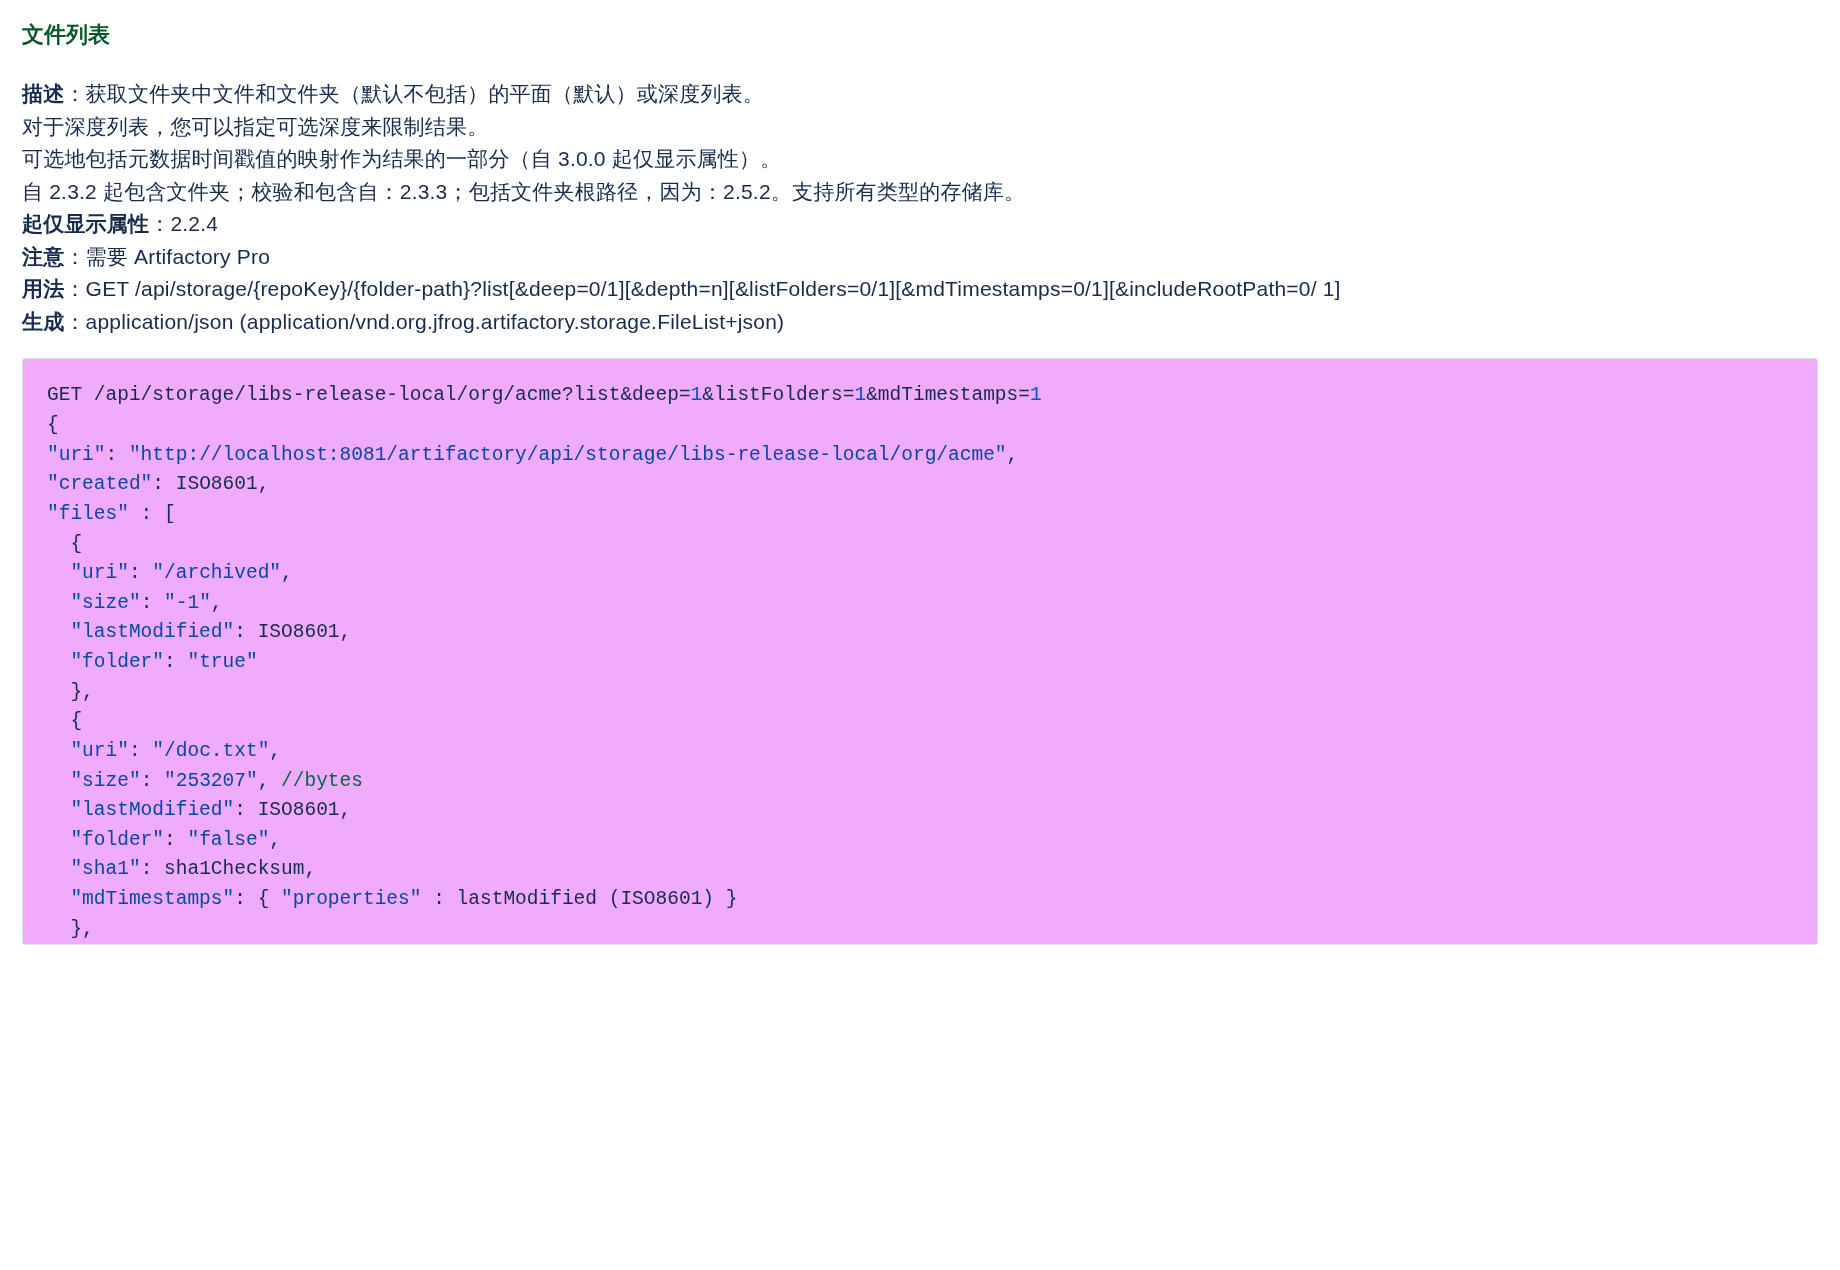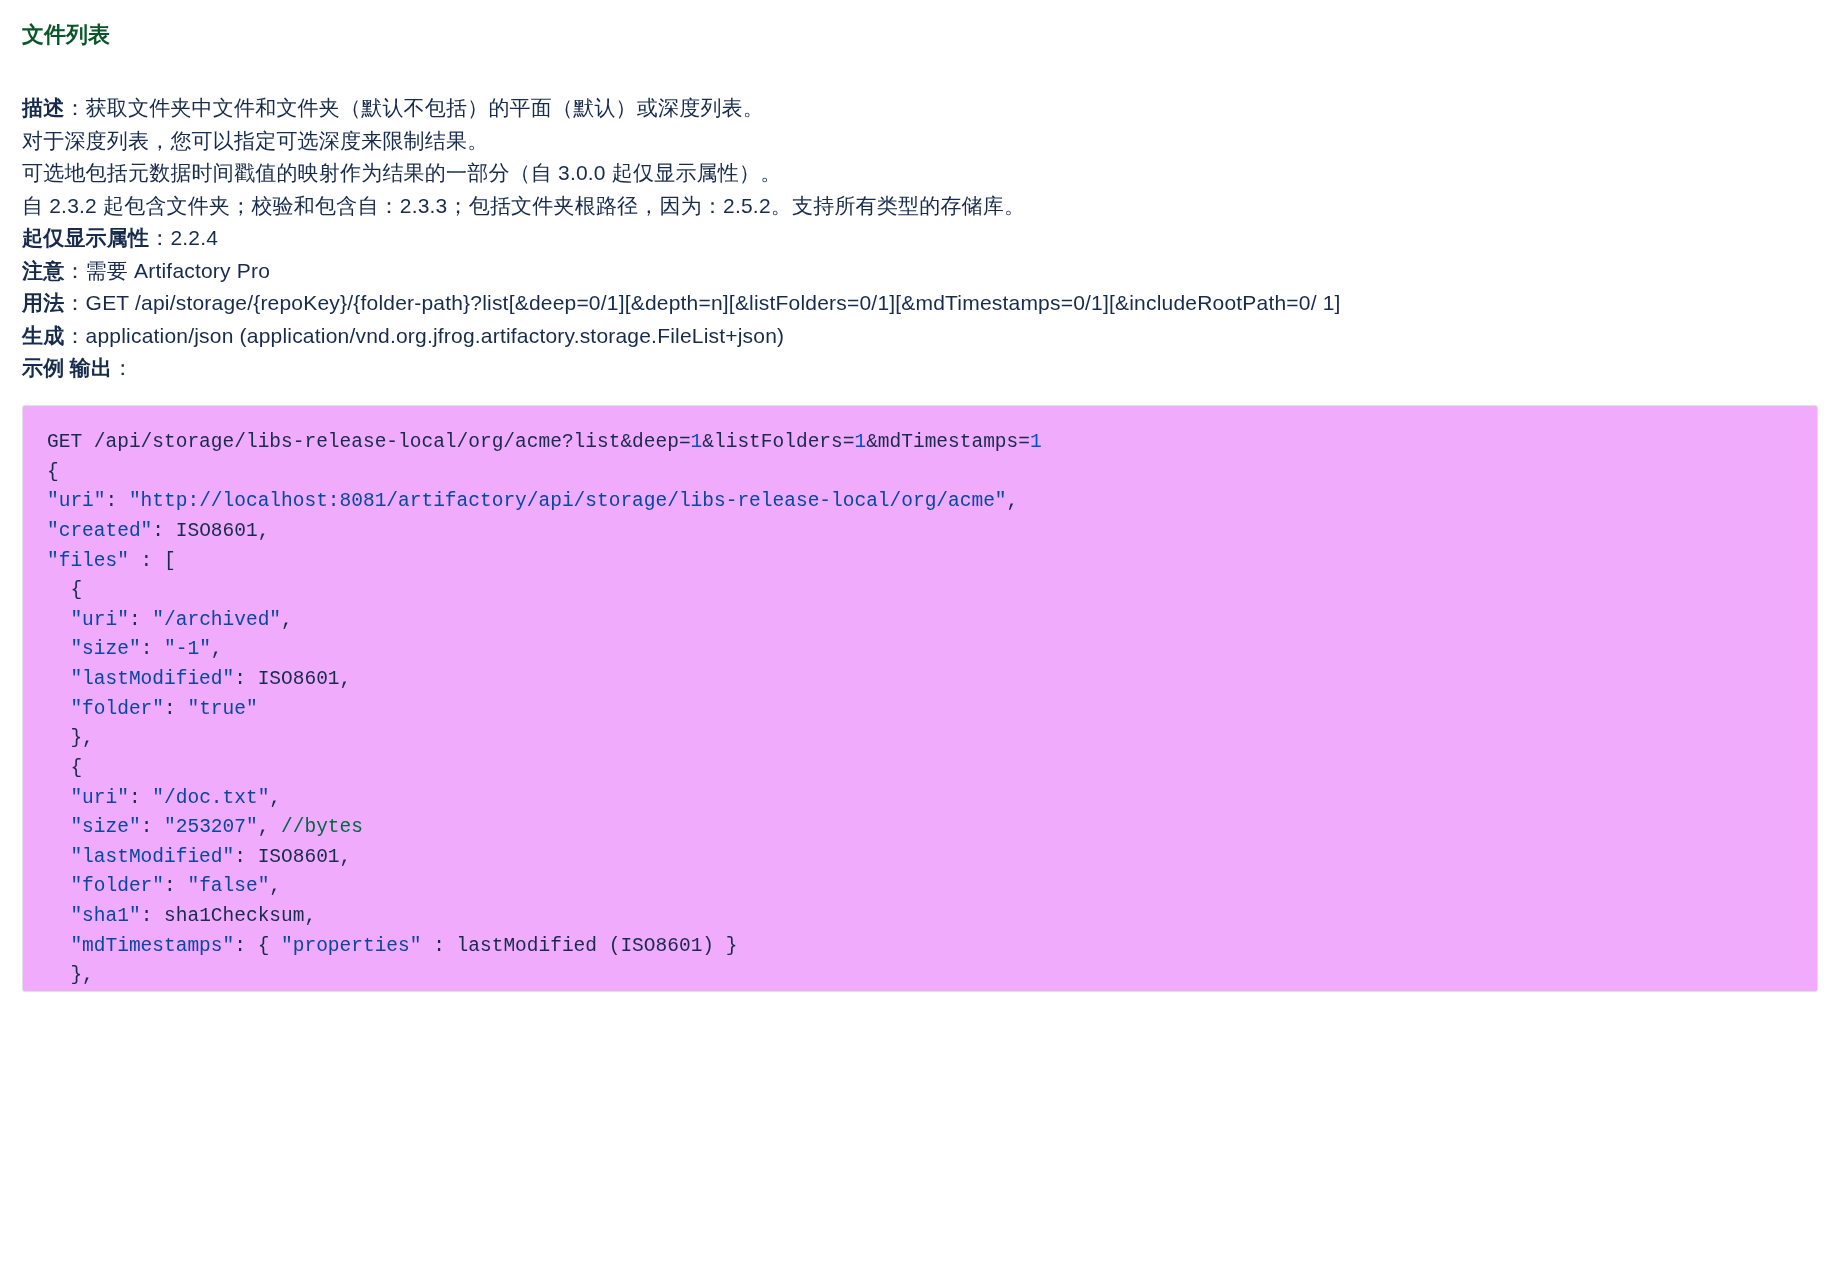--- a/index.html
+++ b/index.html
@@ -9,29 +9,29 @@
     line-height: 1.55;
     color: #172b4d;
     background: #fff;
     padding: 18px 22px 0 22px;
     width: 1840px;
   }
   .title {
     color: #095628;
     font-weight: 700;
     font-size: 22px;
-    margin-bottom: 40px;
+    margin-bottom: 26px;
   }
   .desc p {
     margin: 0;
     padding: 0;
     letter-spacing: 0.2px;
     line-height: 1.55;
   }
-  .desc .label { font-weight: 700; font-family: Liberation Serif, serif; }
+  .desc .label { font-weight: 700; }
   .codebox {
     border: 1px solid #dfe1e6;
     border-radius: 3px;
     background: #f0abfc;
     margin-top: 20px;
     padding: 22px 24px 0 24px;
     font-family: SFMono-Regular, Menlo, Consolas, "Liberation Mono", monospace;
     font-size: 19.5px;
     line-height: 1.52;
     color: #172b4d;
@@ -52,21 +52,20 @@
 
 <div class="desc">
   <p><span class="label">描述</span><span>：</span><span>获取文件夹中文件和文件夹（默认不包括）的平面（默认）或深度列表。</span></p>
   <p>对于深度列表，您可以指定可选深度来限制结果。</p>
   <p>可选地包括元数据时间戳值的映射作为结果的一部分（自 3.0.0 起仅显示属性）。</p>
   <p>自 2.3.2 起包含文件夹；校验和包含自：2.3.3；包括文件夹根路径，因为：2.5.2。支持所有类型的存储库。</p>
   <p><span class="label">起仅显示属性</span><span>：2.2.4</span></p>
   <p><span class="label">注意</span><span>：需要 Artifactory Pro</span></p>
   <p><span class="label">用法</span><span>：GET /api/storage/{repoKey}/{folder-path}?list[&amp;deep=0/1][&amp;depth=n][&amp;listFolders=0/1][&amp;mdTimestamps=0/1][&amp;includeRootPath=0/ 1]</span></p>
   <p><span class="label">生成</span><span>：application/json (application/vnd.org.jfrog.artifactory.storage.FileList+json)</span></p>
-  <p><span class="label">示例 输出</span><span>：</span></p>
 </div>
 
 <div class="codebox"><span class="kw">GET /api/storage/libs-release-local/org/acme?list&amp;deep=</span><span class="num">1</span><span class="amp">&amp;listFolders=</span><span class="num">1</span><span class="amp">&amp;mdTimestamps=</span><span class="num">1</span>
 <span class="ident">{</span>
 <span class="str">"uri"</span><span class="ident">: </span><span class="str">"http://localhost:8081/artifactory/api/storage/libs-release-local/org/acme"</span><span class="ident">,</span>
 <span class="str">"created"</span><span class="ident">: ISO8601,</span>
 <span class="str">"files"</span><span class="ident"> : [</span>
 <span class="ident">  {</span>
 <span class="str">  "uri"</span><span class="ident">: </span><span class="str">"/archived"</span><span class="ident">,</span>
 <span class="str">  "size"</span><span class="ident">: </span><span class="str">"-1"</span><span class="ident">,</span>

